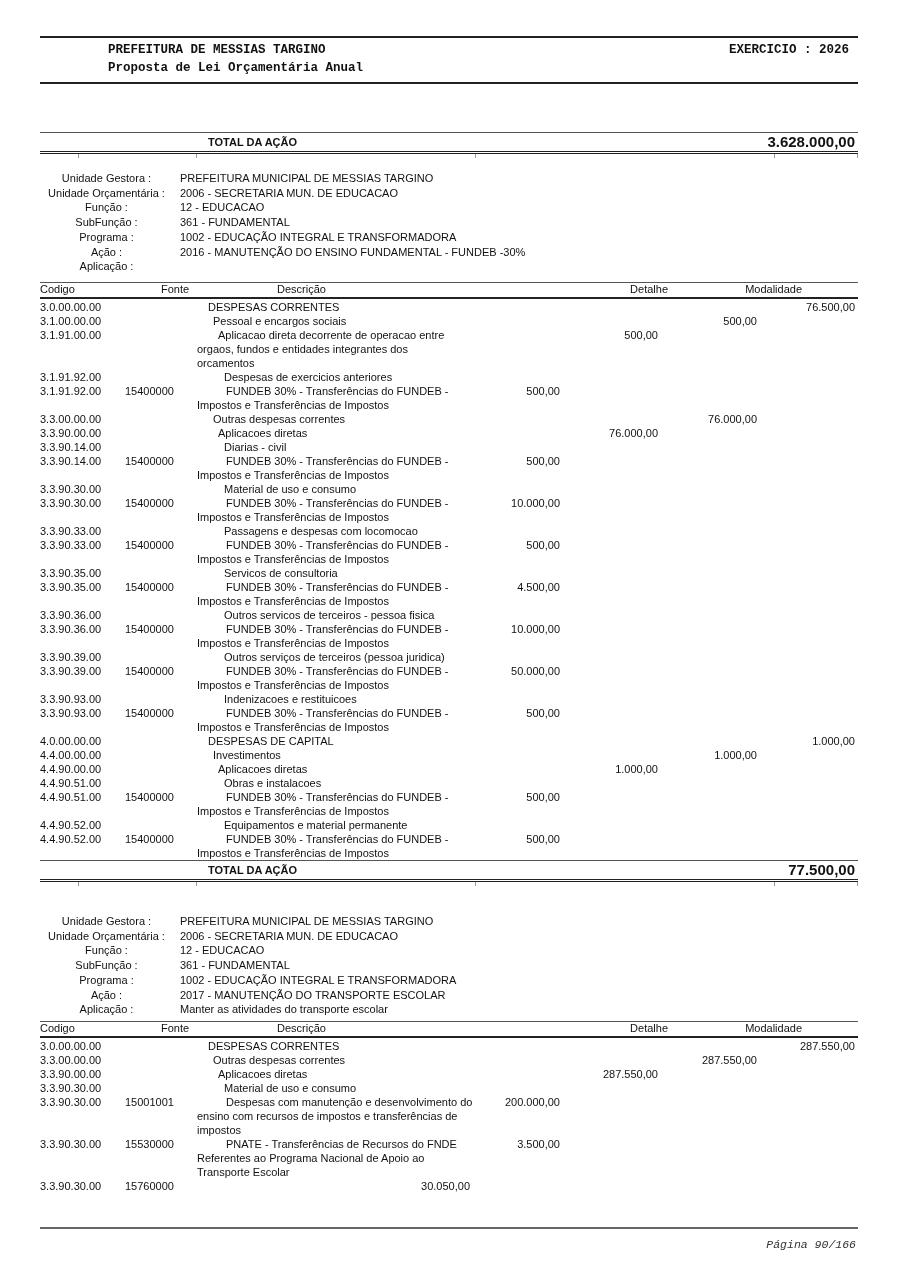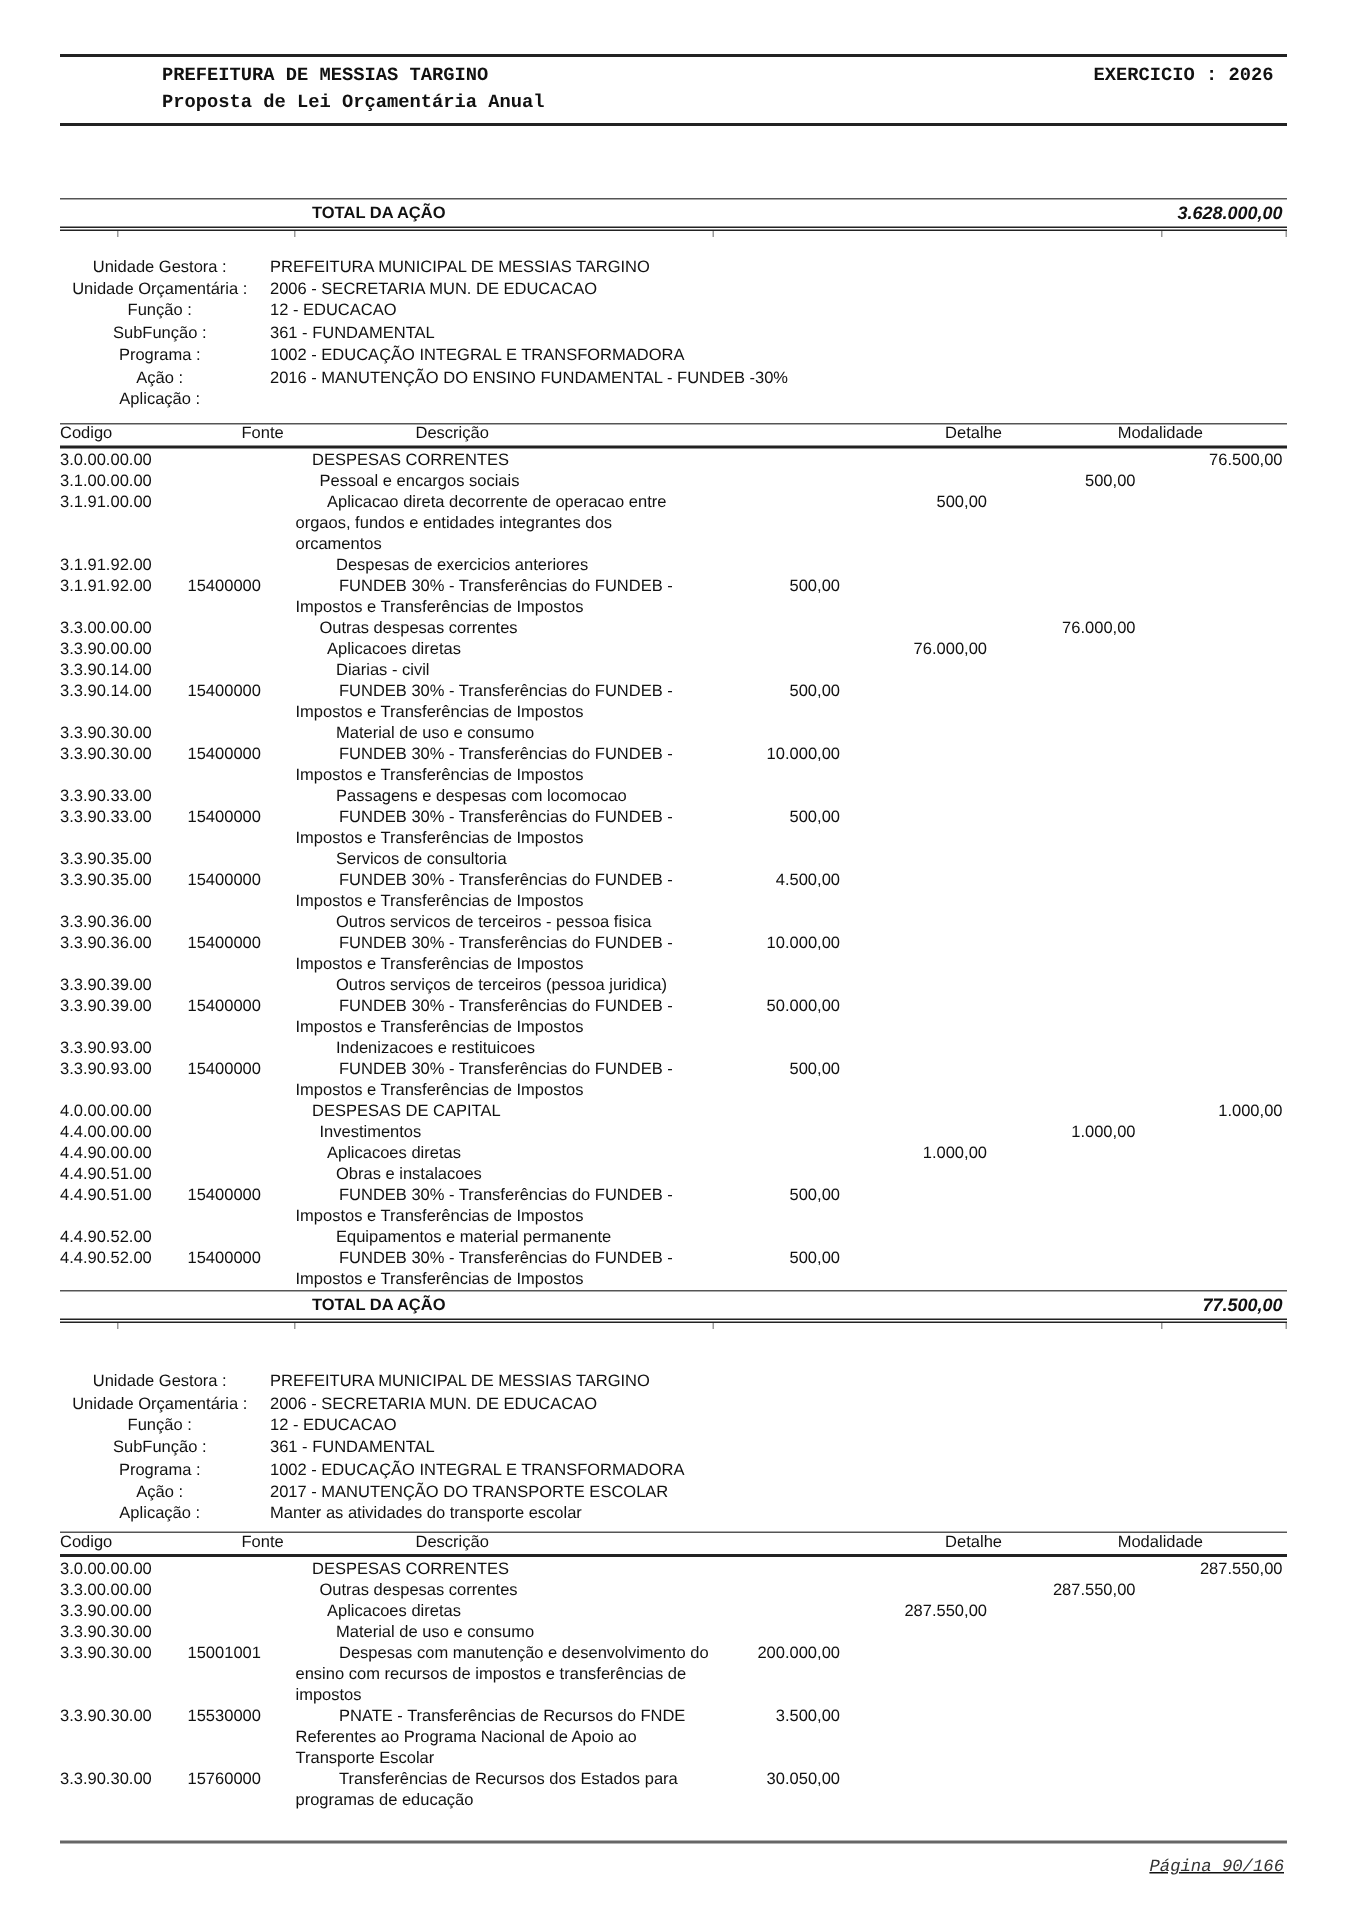--- a/index.html
+++ b/index.html
@@ -11,21 +11,21 @@
   #hdr{top:36px;border-top:2px solid #222;border-bottom:2px solid #222;padding:3px 0 5px 0;}
   .hline{font-family:"Liberation Mono","DejaVu Sans Mono",monospace;font-weight:bold;
          font-size:12.5px;line-height:18px;padding-left:68px;white-space:pre;}
   #exercicio{position:absolute;top:3px;right:9px;font-family:"Liberation Mono","DejaVu Sans Mono",monospace;
          font-weight:bold;font-size:12.5px;line-height:18px;}
 
   
   .total-band{border-top:1px solid #555;border-bottom:3px double #222;position:relative;
               height:14px;padding:2px 0;}
   .total-label{position:absolute;left:168px;top:2px;font-size:11px;font-weight:bold;line-height:14px;}
-  .total-value{position:absolute;right:3px;top:2px;font-size:12px;font-weight:bold;line-height:14px;font-style:italic;}
+  .total-value{position:absolute;right:3px;top:2px;font-size:15px;font-weight:bold;line-height:14px;}
   .tick{position:absolute;bottom:-7px;width:1px;height:4px;background:#999;}
 
   #toptotal{top:132px;}
 
   
   .meta{font-size:11px;}
   .meta-row{display:flex;line-height:14.7px;white-space:pre;}
   .mlabel{display:inline-block;width:133px;text-align:center;flex:0 0 133px;}
   .mlabel::after{content:" :";}
   .mval{padding-left:7px;}
@@ -47,21 +47,21 @@
   .cell{white-space:pre;}
   .fonte{padding-left:7px;}
   .num{text-align:right;}
   .mod{padding-right:2px;}
   .nat{padding-right:3px;}
   .desc{white-space:pre;}
   .lv-g1{text-indent:11px;} .lv-g2{text-indent:16px;} .lv-g3{text-indent:21px;}
   .lv-g4{text-indent:27px;} .lv-det{text-indent:29px;}
 
   
-  #footer{top:1227px;border-top:2px solid #666;text-align:right;padding-top:5px;text-decoration:underline;}
+  #footer{top:1227px;border-top:2px solid #666;text-align:right;padding-top:5px;}
   #footer span{font-family:"Liberation Mono","DejaVu Sans Mono",monospace;font-style:italic;
                font-size:11.5px;color:#333;padding-right:2px;}
 </style>
 </head>
 <body>
 
 <div class="abs" id="hdr">
   <div class="hline">PREFEITURA DE MESSIAS TARGINO</div>
   <div class="hline">Proposta de Lei Orçamentária Anual</div>
   <div id="exercicio">EXERCICIO : 2026</div>
@@ -452,22 +452,20 @@
 Referentes ao Programa Nacional de Apoio ao
 Transporte Escolar</div>
           <div class="cell num det">3.500,00</div>
           <div class="cell num mod"></div>
           <div class="cell num grp"></div>
           <div class="cell num nat"></div>
         </div>
         <div class="row">
           <div class="cell code">3.3.90.30.00</div>
           <div class="cell fonte">15760000</div>
-          <div class="cell desc lv-det">Transferências de Recursos dos Estados para
-programas de educação</div>
           <div class="cell num det">30.050,00</div>
           <div class="cell num mod"></div>
           <div class="cell num grp"></div>
           <div class="cell num nat"></div>
         </div>
       </div>
     <div class="total-slot"></div>
   </div>
 </div>
 

